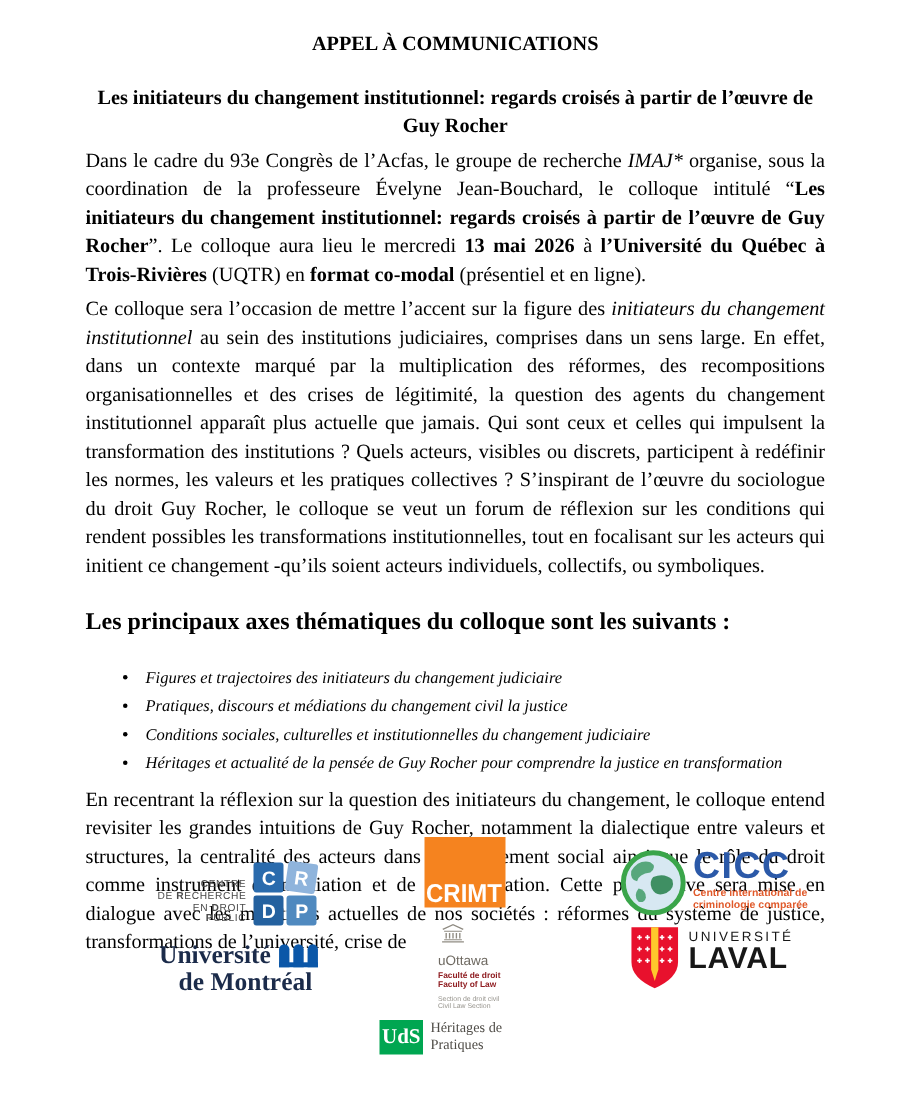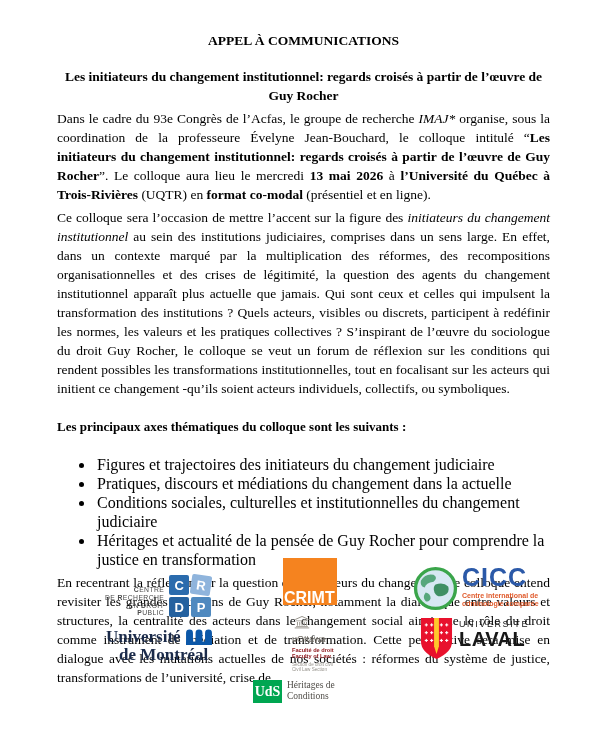--- a/index.html
+++ b/index.html
@@ -1,38 +1,38 @@
 <!DOCTYPE html>
 <html><head>
 <meta charset="utf-8">
 <style>
   html,body{margin:0;padding:0;}
   body{
     width:607px;height:731px;position:relative;overflow:hidden;
     background:#ffffff;color:#000;
     font-family:"Liberation Serif", serif;
   }
-  .content{padding:24px 57px 0 57px;}
+  .content{padding:12px 57px 0 57px;}
   .title{
     text-align:center;font-weight:bold;font-size:13.5px;line-height:19px;margin-top:7px;
   }
   .subtitle{
     text-align:center;font-weight:bold;font-size:13.5px;line-height:19px;margin-top:17px;
   }
   p.body-par{
     font-size:13.5px;line-height:19px;text-align:justify;margin:4px 0 0 0;
   }
   p.heading-par{
-    font-size:13px;line-height:19px;font-weight:bold;margin:19px 0 0 0;text-align:left;
+    font-size:16px;line-height:19px;font-weight:bold;margin:19px 0 0 0;text-align:left;
   }
   ul.axes{
     margin:19px 0 0 0;padding-left:38px;
   }
   ul.axes li{
-    font-size:16px;line-height:19px;padding-left:2px;
+    font-size:11px;line-height:19px;padding-left:2px;font-style:italic;
   }
   .b{font-weight:bold;}
   .i{font-style:italic;}
 
   
   .logos{position:absolute;left:0;bottom:0;width:607px;height:175px;}
   .logo{position:absolute;}
 
   
   .crdp{left:105px;top:19px;display:flex;align-items:flex-start;}
@@ -88,21 +88,21 @@
   .uo-sec{margin-top:2px;font-size:4.6px;line-height:5.4px;color:#96938c;}
 
   
   .laval{left:420px;top:61px;display:flex;align-items:flex-start;}
   .laval-shield{width:33px;height:43px;}
   .laval-text{margin-left:6px;font-family:"Liberation Sans",sans-serif;color:#171717;}
   .laval-l1{font-size:9px;letter-spacing:1.6px;margin-top:2px;}
   .laval-l2{font-size:20px;font-weight:bold;line-height:20px;letter-spacing:.5px;}
 
   
-  .uds{left:253px;top:124px;display:flex;align-items:flex-start;}
+  .uds{left:253px;top:124px;display:flex;align-items:center;}
   .uds-block{
     width:29px;height:23px;background:#00a651;color:#fff;
     display:flex;align-items:center;justify-content:center;
     font-family:"Liberation Serif",serif;font-weight:bold;font-size:14px;
   }
   .uds-text{margin-left:5px;font-family:"Liberation Serif",serif;font-size:9.5px;line-height:10.5px;color:#4f4c47;}
 </style>
 </head>
 <body>
 
@@ -111,21 +111,21 @@
   <div class="subtitle">Les initiateurs du changement institutionnel: regards croisés à partir de l’œuvre de Guy Rocher</div>
 
   <p class="body-par"><span>Dans le cadre du 93e Congrès de l’Acfas, le groupe de recherche </span><span class="i">IMAJ*</span><span> organise, sous la coordination de la professeure Évelyne Jean-Bouchard, le colloque intitulé “</span><span class="b">Les initiateurs du changement institutionnel: regards croisés à partir de l’œuvre de Guy Rocher</span><span>”. Le colloque aura lieu le mercredi </span><span class="b">13 mai 2026</span><span> à </span><span class="b">l’Université du Québec à Trois-Rivières</span><span> (UQTR) en </span><span class="b">format co-modal</span><span> (présentiel et en ligne).</span></p>
 
   <p class="body-par"><span>Ce colloque sera l’occasion de mettre l’accent sur la figure des </span><span class="i">initiateurs du changement institutionnel</span><span> au sein des institutions judiciaires, comprises dans un sens large. En effet, dans un contexte marqué par la multiplication des réformes, des recompositions organisationnelles et des crises de légitimité, la question des agents du changement institutionnel apparaît plus actuelle que jamais. Qui sont ceux et celles qui impulsent la transformation des institutions ? Quels acteurs, visibles ou discrets, participent à redéfinir les normes, les valeurs et les pratiques collectives ? S’inspirant de l’œuvre du sociologue du droit Guy Rocher, le colloque se veut un forum de réflexion sur les conditions qui rendent possibles les transformations institutionnelles, tout en focalisant sur les acteurs qui initient ce changement -qu’ils soient acteurs individuels, collectifs, ou symboliques.</span></p>
 
   <p class="heading-par">Les principaux axes thématiques du colloque sont les suivants :</p>
 
   <ul class="axes">
     <li>Figures et trajectoires des initiateurs du changement judiciaire</li>
-    <li>Pratiques, discours et médiations du changement dans la actuelle</li>
+    <li>Pratiques, discours et médiations du changement civil la justice</li>
     <li>Conditions sociales, culturelles et institutionnelles du changement judiciaire</li>
     <li>Héritages et actualité de la pensée de Guy Rocher pour comprendre la justice en transformation</li>
   </ul>
 
   <p class="body-par">En recentrant la réflexion sur la question des initiateurs du changement, le colloque entend revisiter les grandes intuitions de Guy Rocher, notamment la dialectique entre valeurs et structures, la centralité des acteurs dans le changement social ainsi que le rôle du droit comme instrument de médiation et de transformation. Cette perspective sera mise en dialogue avec les mutations actuelles de nos sociétés : réformes du système de justice, transformations de l’université, crise de</p>
 </div>
 
 <div class="logos">
 
   <div class="logo crdp">
@@ -231,17 +231,17 @@
       <div class="laval-l2">LAVAL</div>
     </div>
   </div>
 
   <div class="logo uds">
     <div class="uds-block">
       <span>UdS</span>
     </div>
     <div class="uds-text">
       <div>Héritages de</div>
-      <div>Conditions</div>
+      <div>Pratiques</div>
     </div>
   </div>
 
 </div>
 
 </body></html>

